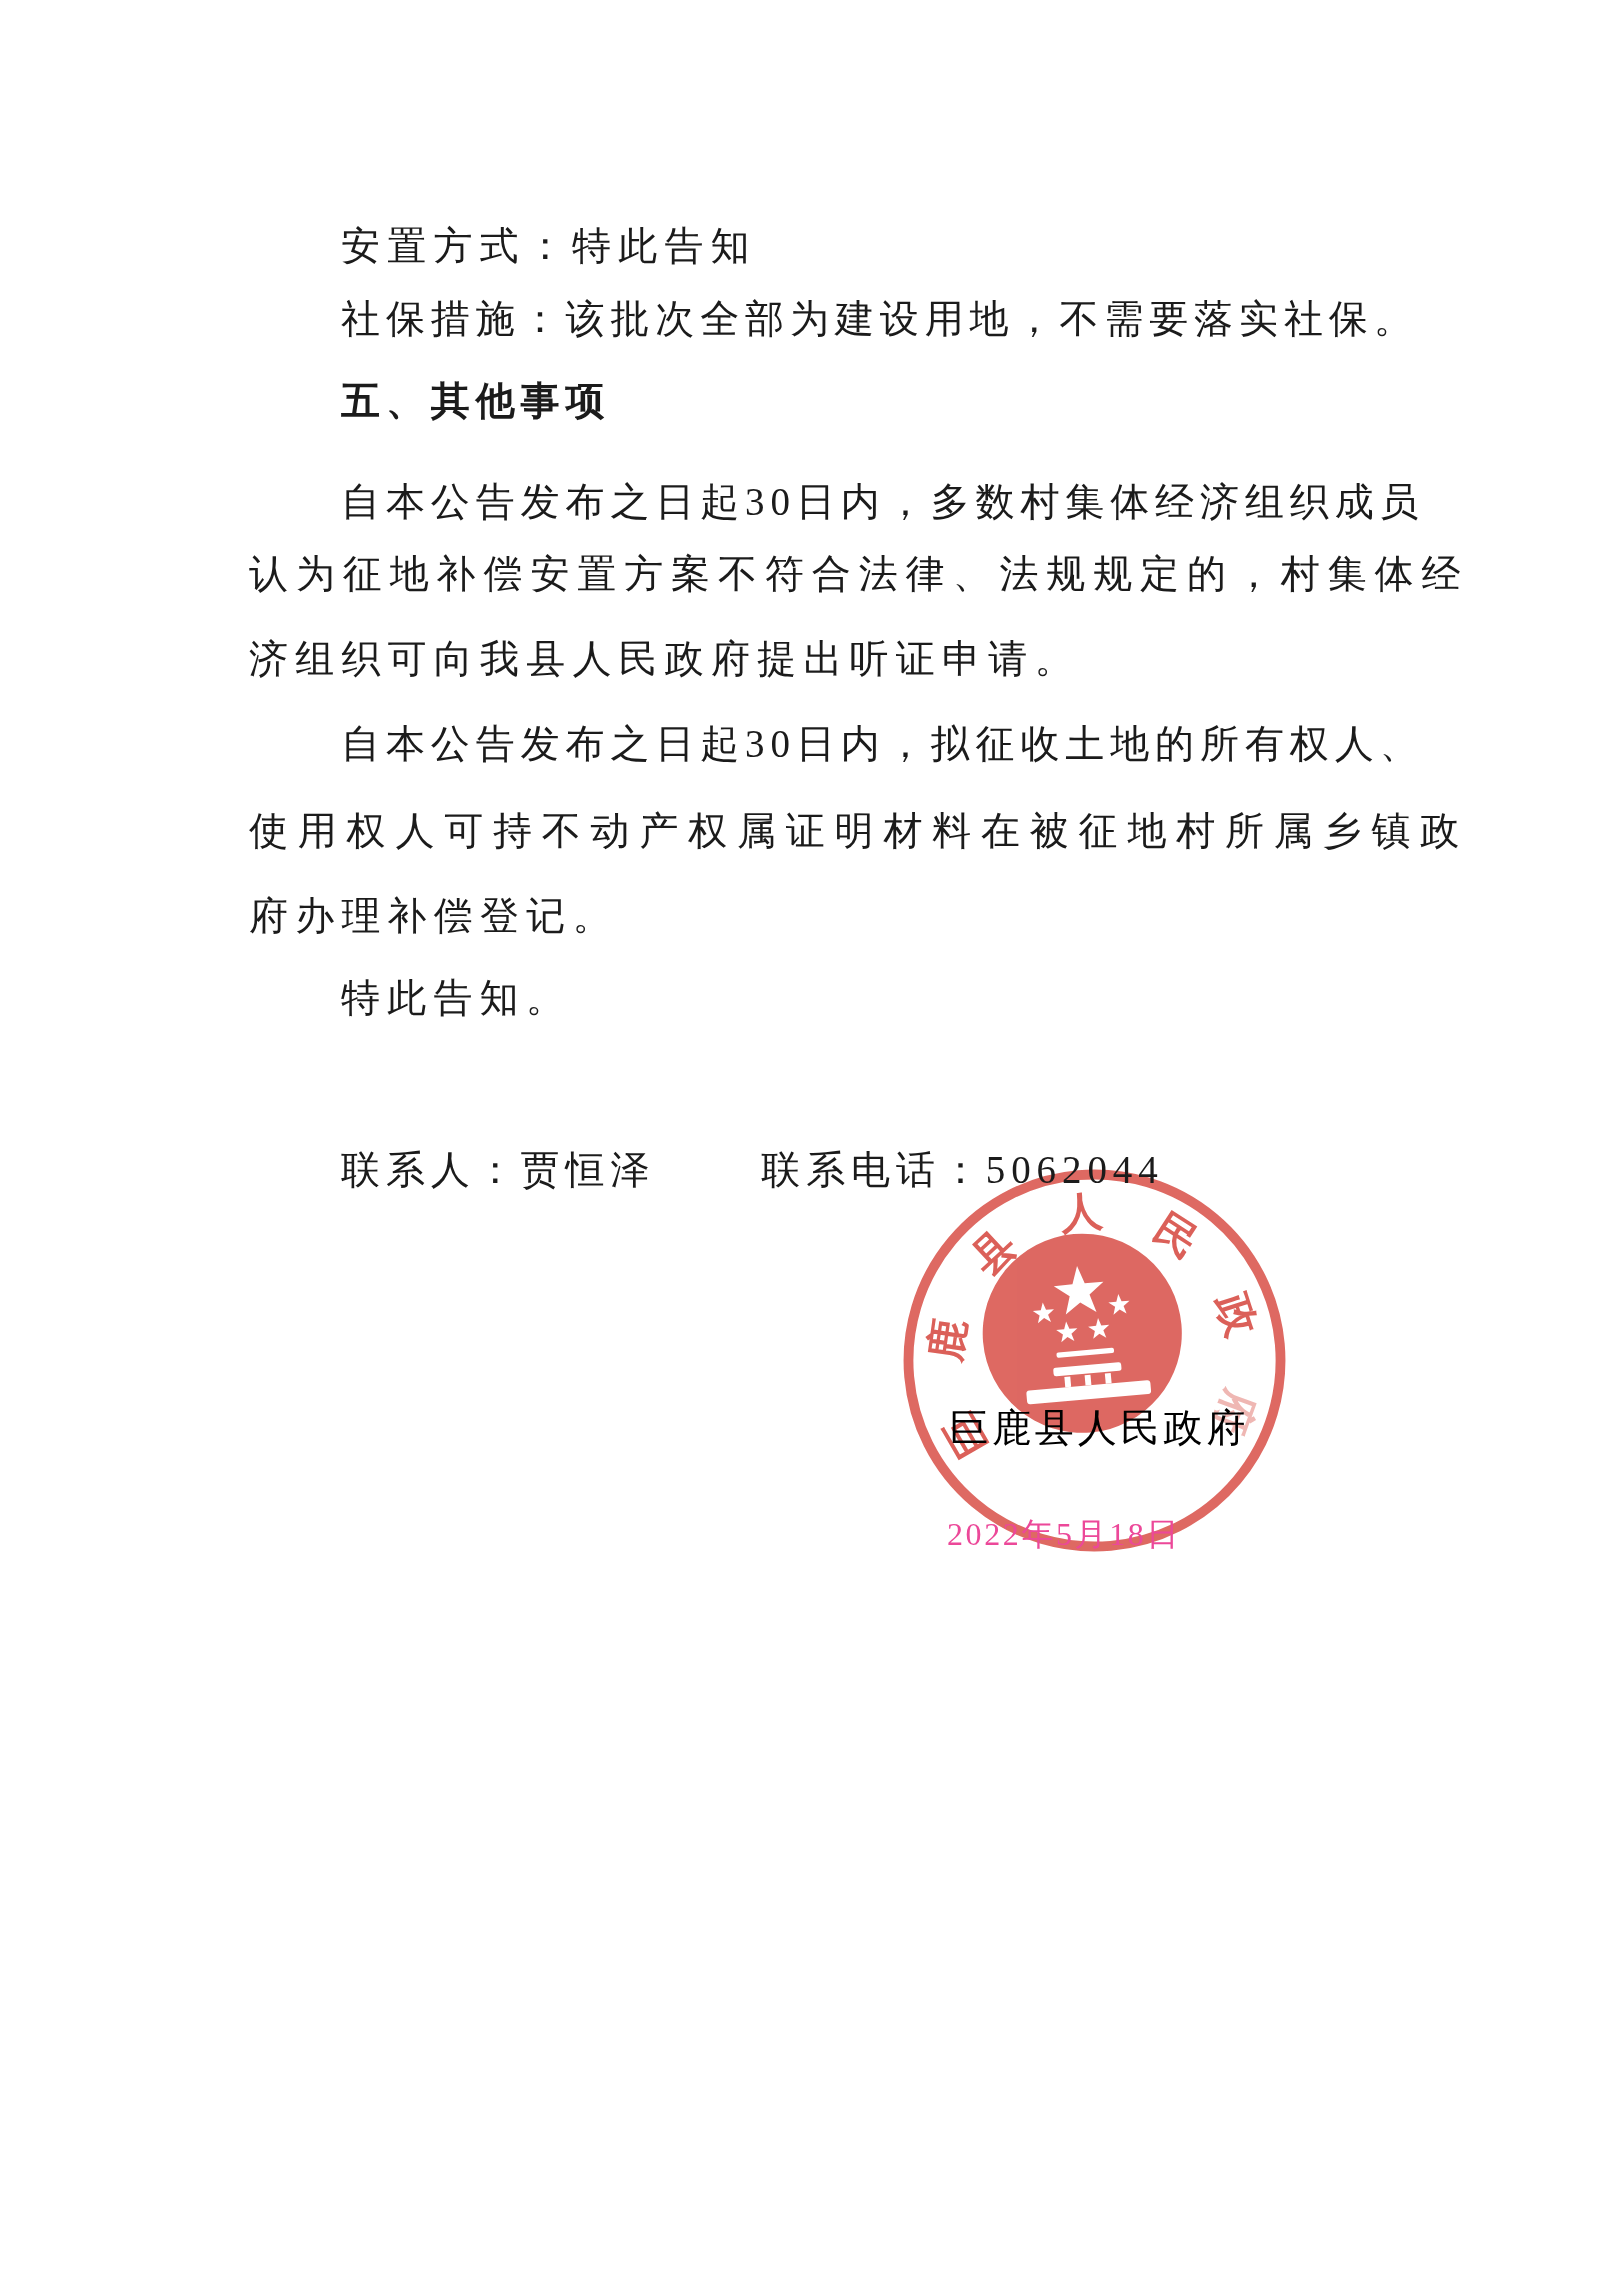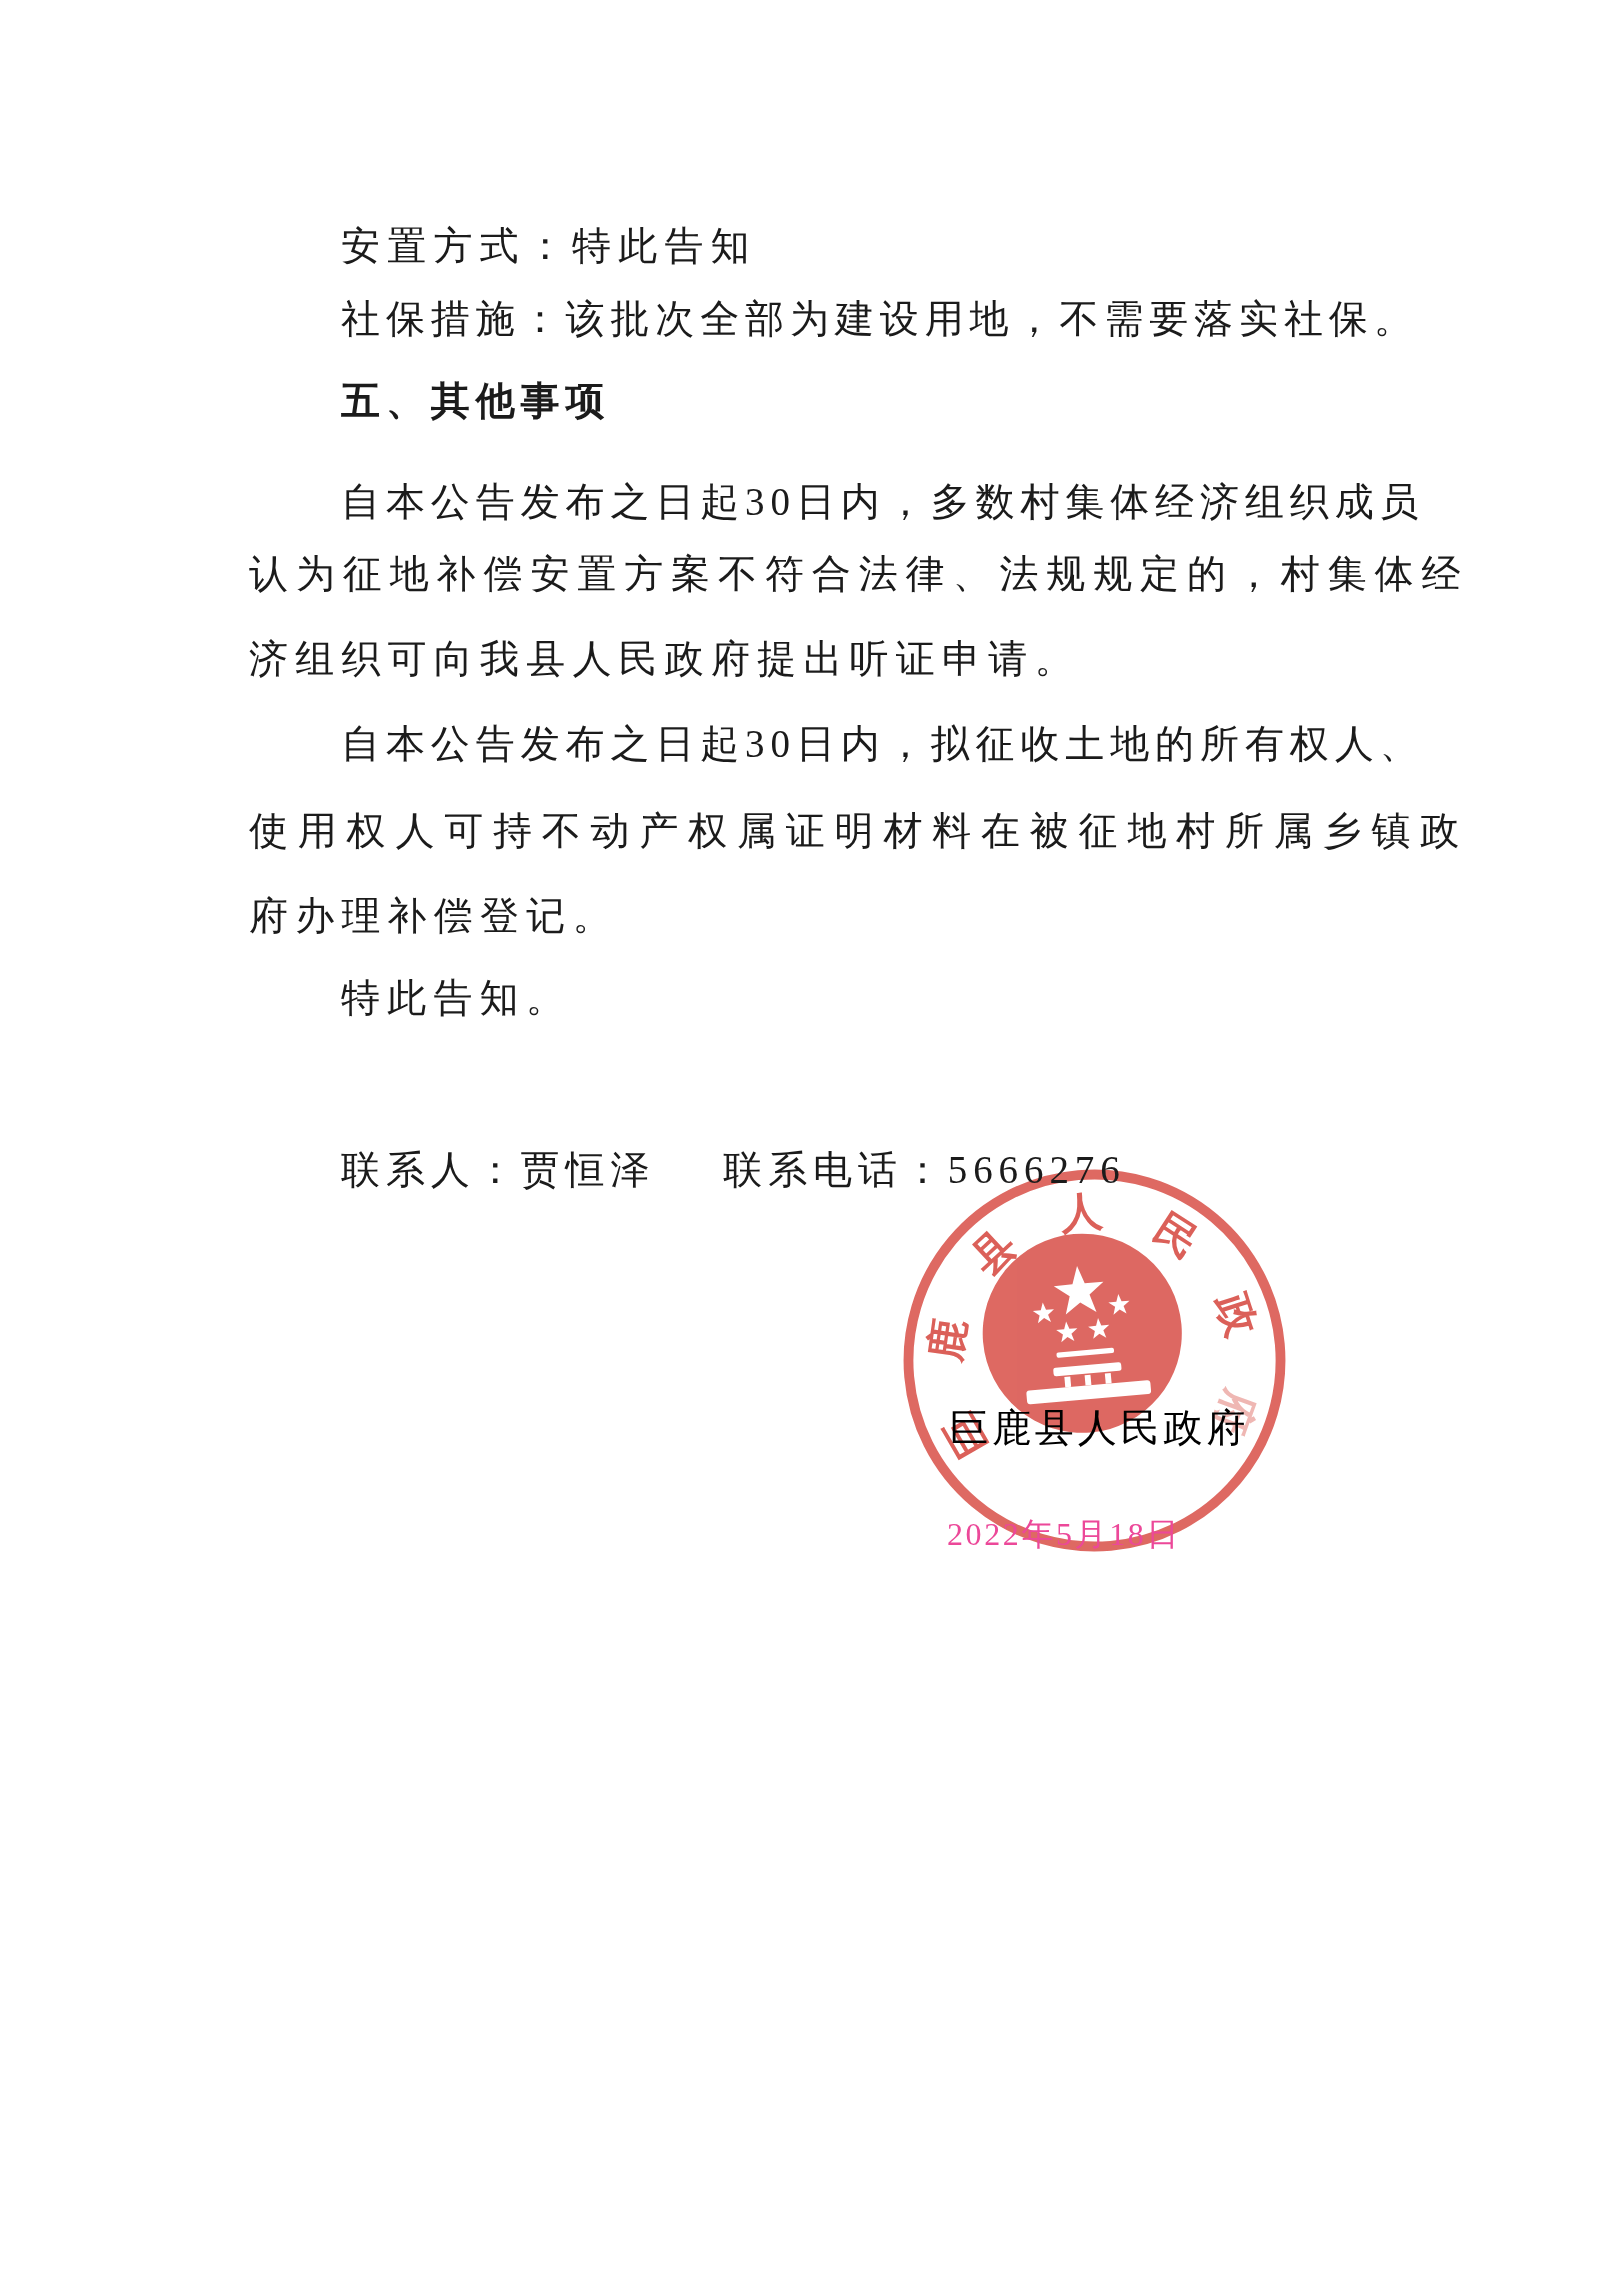--- a/index.html
+++ b/index.html
@@ -24,21 +24,21 @@
   }
   .indent  { text-indent:92px; }
   .ls9     { letter-spacing:5.9px; }
   .ls12    { letter-spacing:7.9px; }
   .ls15    { letter-spacing:9.8px; }
   .heading {
     font-family:"Liberation Sans","DejaVu Sans",sans-serif;
     font-weight:bold;
     letter-spacing:5.9px;
   }
-  .contact-gap { margin-left:68px; }
+  .contact-gap { margin-left:106px; }
 
   
   .signature {
     position:absolute; left:949px; top:1407px;
     font-size:39px; line-height:41px; letter-spacing:3.9px;
     white-space:nowrap; z-index:4; color:#000000;
   }
   .issue-date {
     position:absolute; left:947px; top:1513px;
     font-size:32px; line-height:42px; letter-spacing:2.6px;
@@ -79,21 +79,21 @@
   <div class="line indent heading" style="top:380px">五、其他事项</div>
   <div class="line indent ls9" style="top:481px">自本公告发布之日起30日内，多数村集体经济组织成员</div>
   <div class="line ls12" style="top:553px">认为征地补偿安置方案不符合法律、法规规定的，村集体经</div>
   <div class="line" style="top:638px">济组织可向我县人民政府提出听证申请。</div>
   <div class="line indent ls9" style="top:723px">自本公告发布之日起30日内，拟征收土地的所有权人、</div>
   <div class="line ls15" style="top:810px">使用权人可持不动产权属证明材料在被征地村所属乡镇政</div>
   <div class="line" style="top:895px">府办理补偿登记。</div>
   <div class="line indent" style="top:977px">特此告知。</div>
 
   <div class="line indent ls9" style="top:1149px">
-    <span>联系人：</span><span>贾恒泽</span><span class="contact-gap">联系电话：</span><span>5666276</span>
+    <span>联系人：</span><span>贾恒泽</span><span class="contact-gap">联系电话：</span><span>5062044</span>
   </div>
 
   <div class="seal">
     <svg width="393" height="393" viewBox="0 0 600 600">
 
       <circle cx="300" cy="300" r="284" fill="none" stroke="#d9534b" stroke-width="15" opacity="0.95"></circle>
 
       <g opacity="0.95">
         <circle cx="285" cy="257" r="152" fill="#d9534b"></circle>
 

